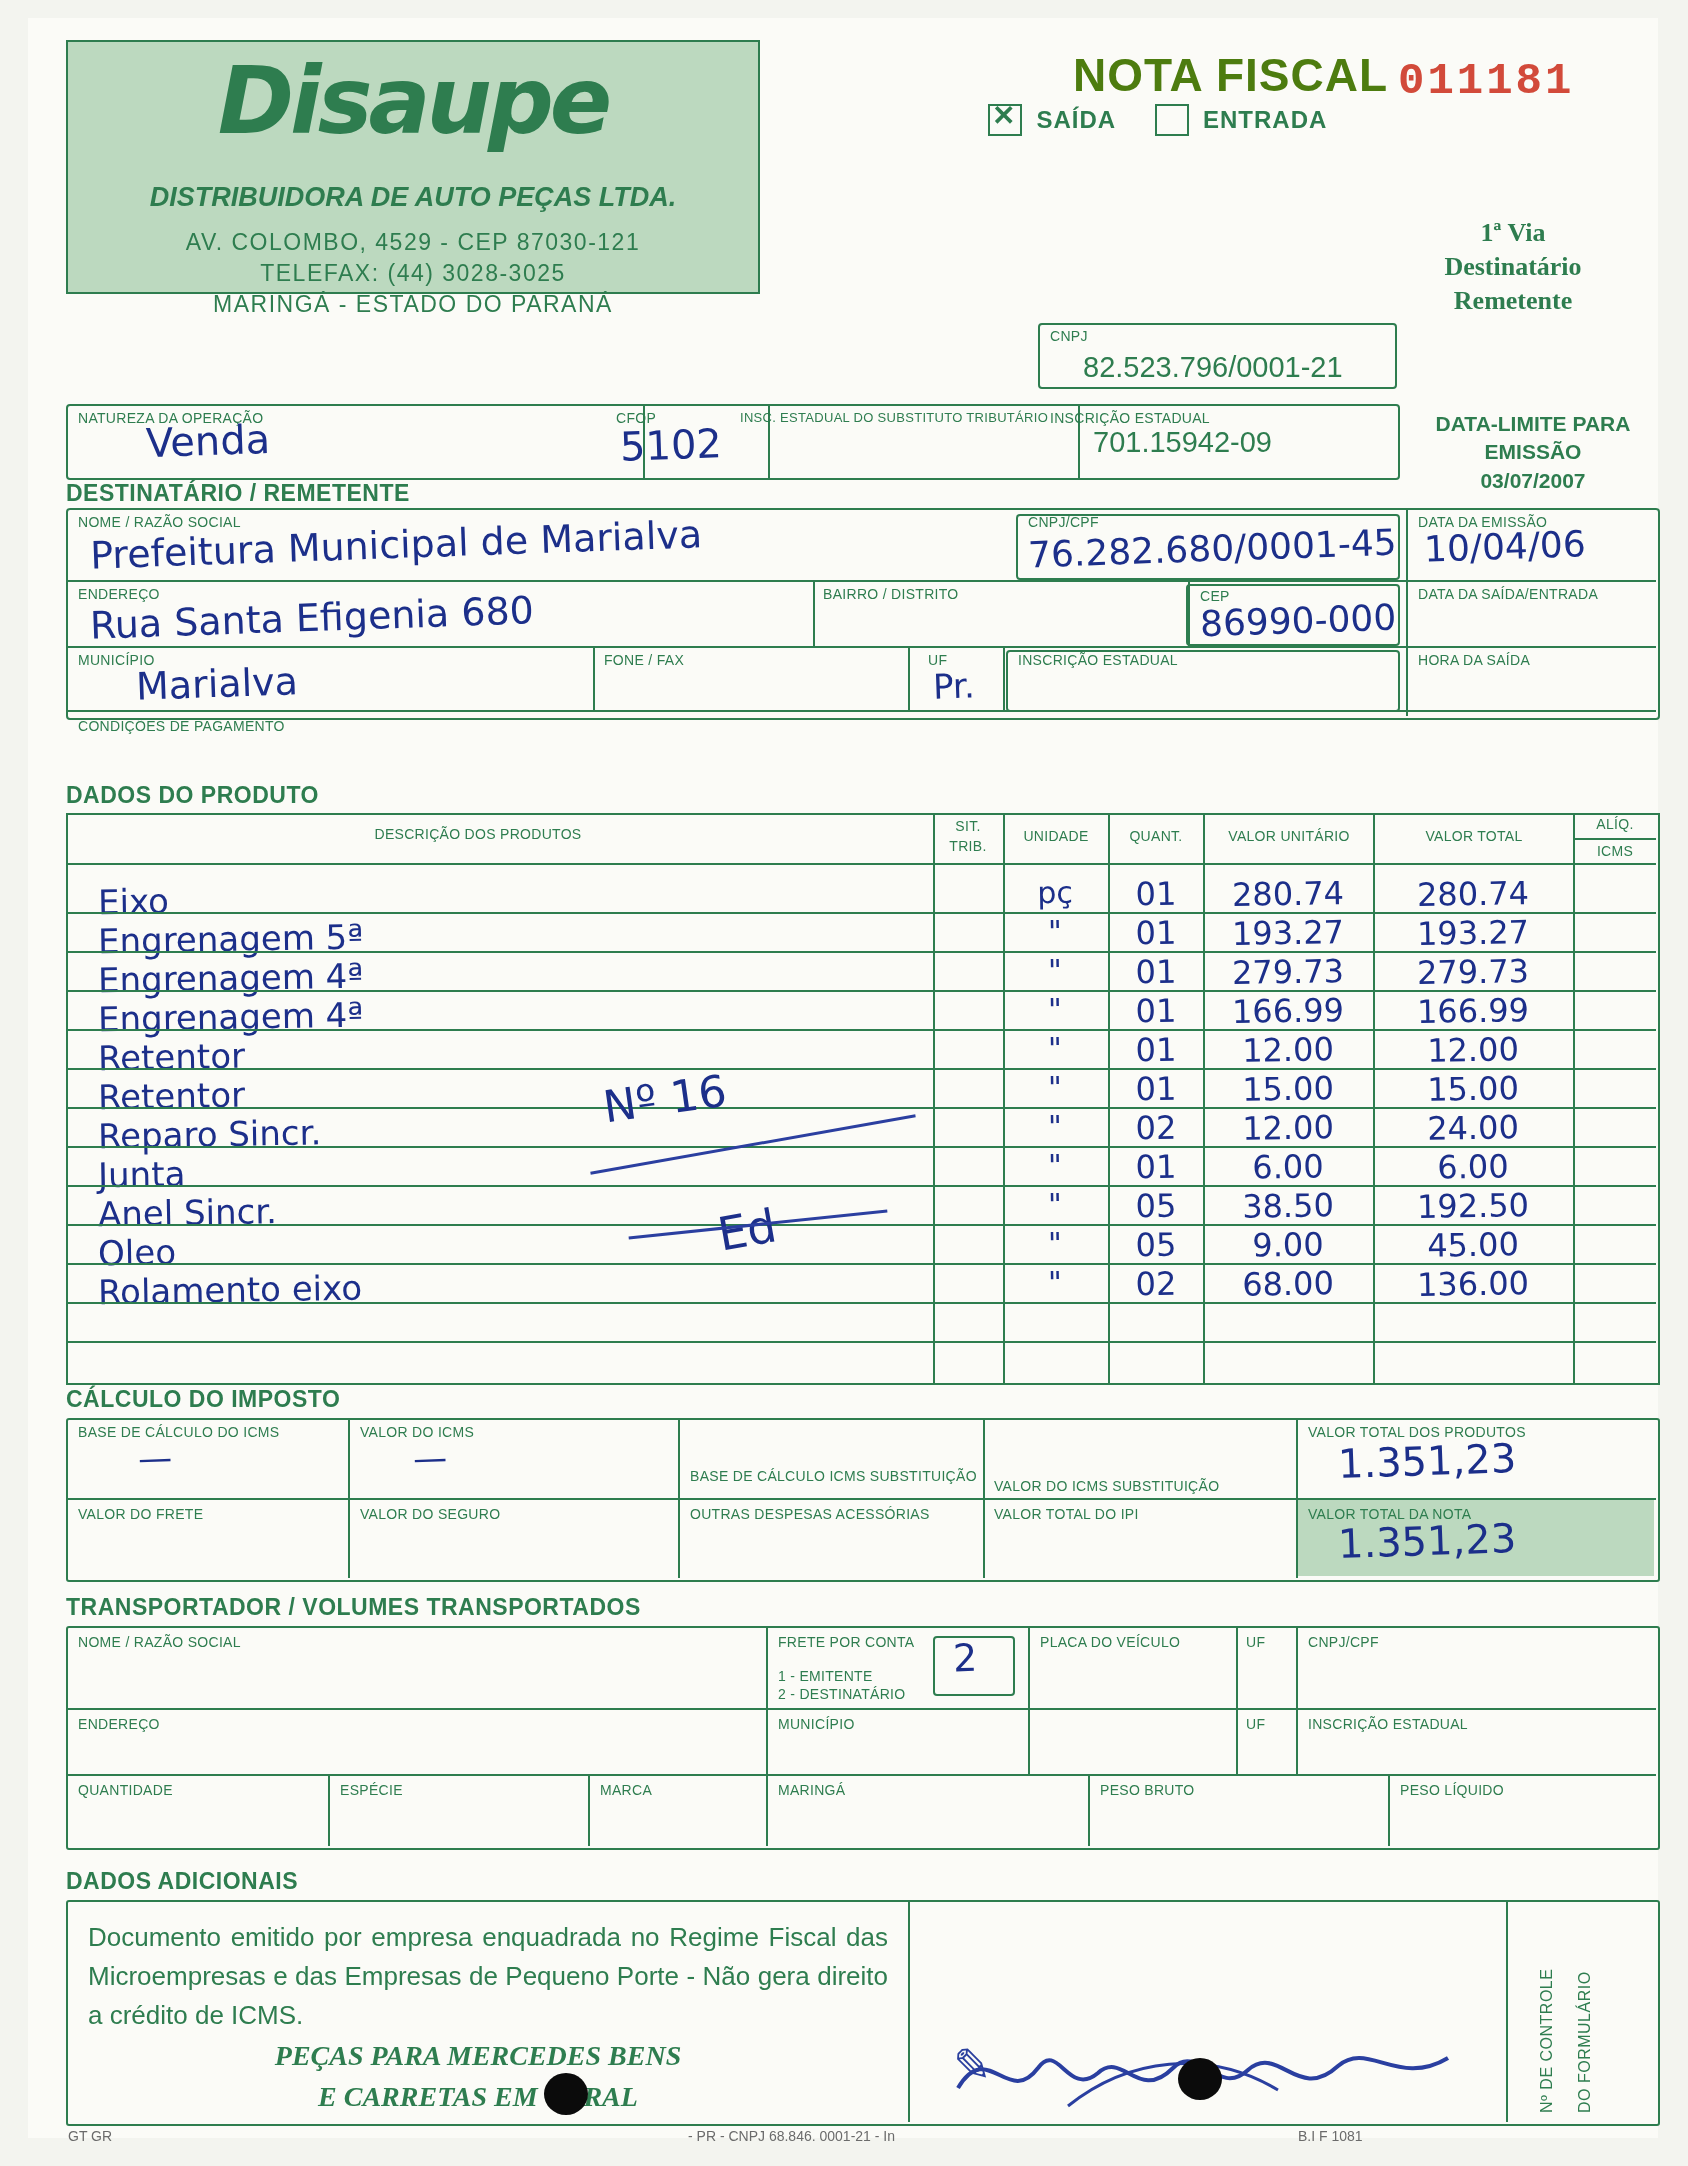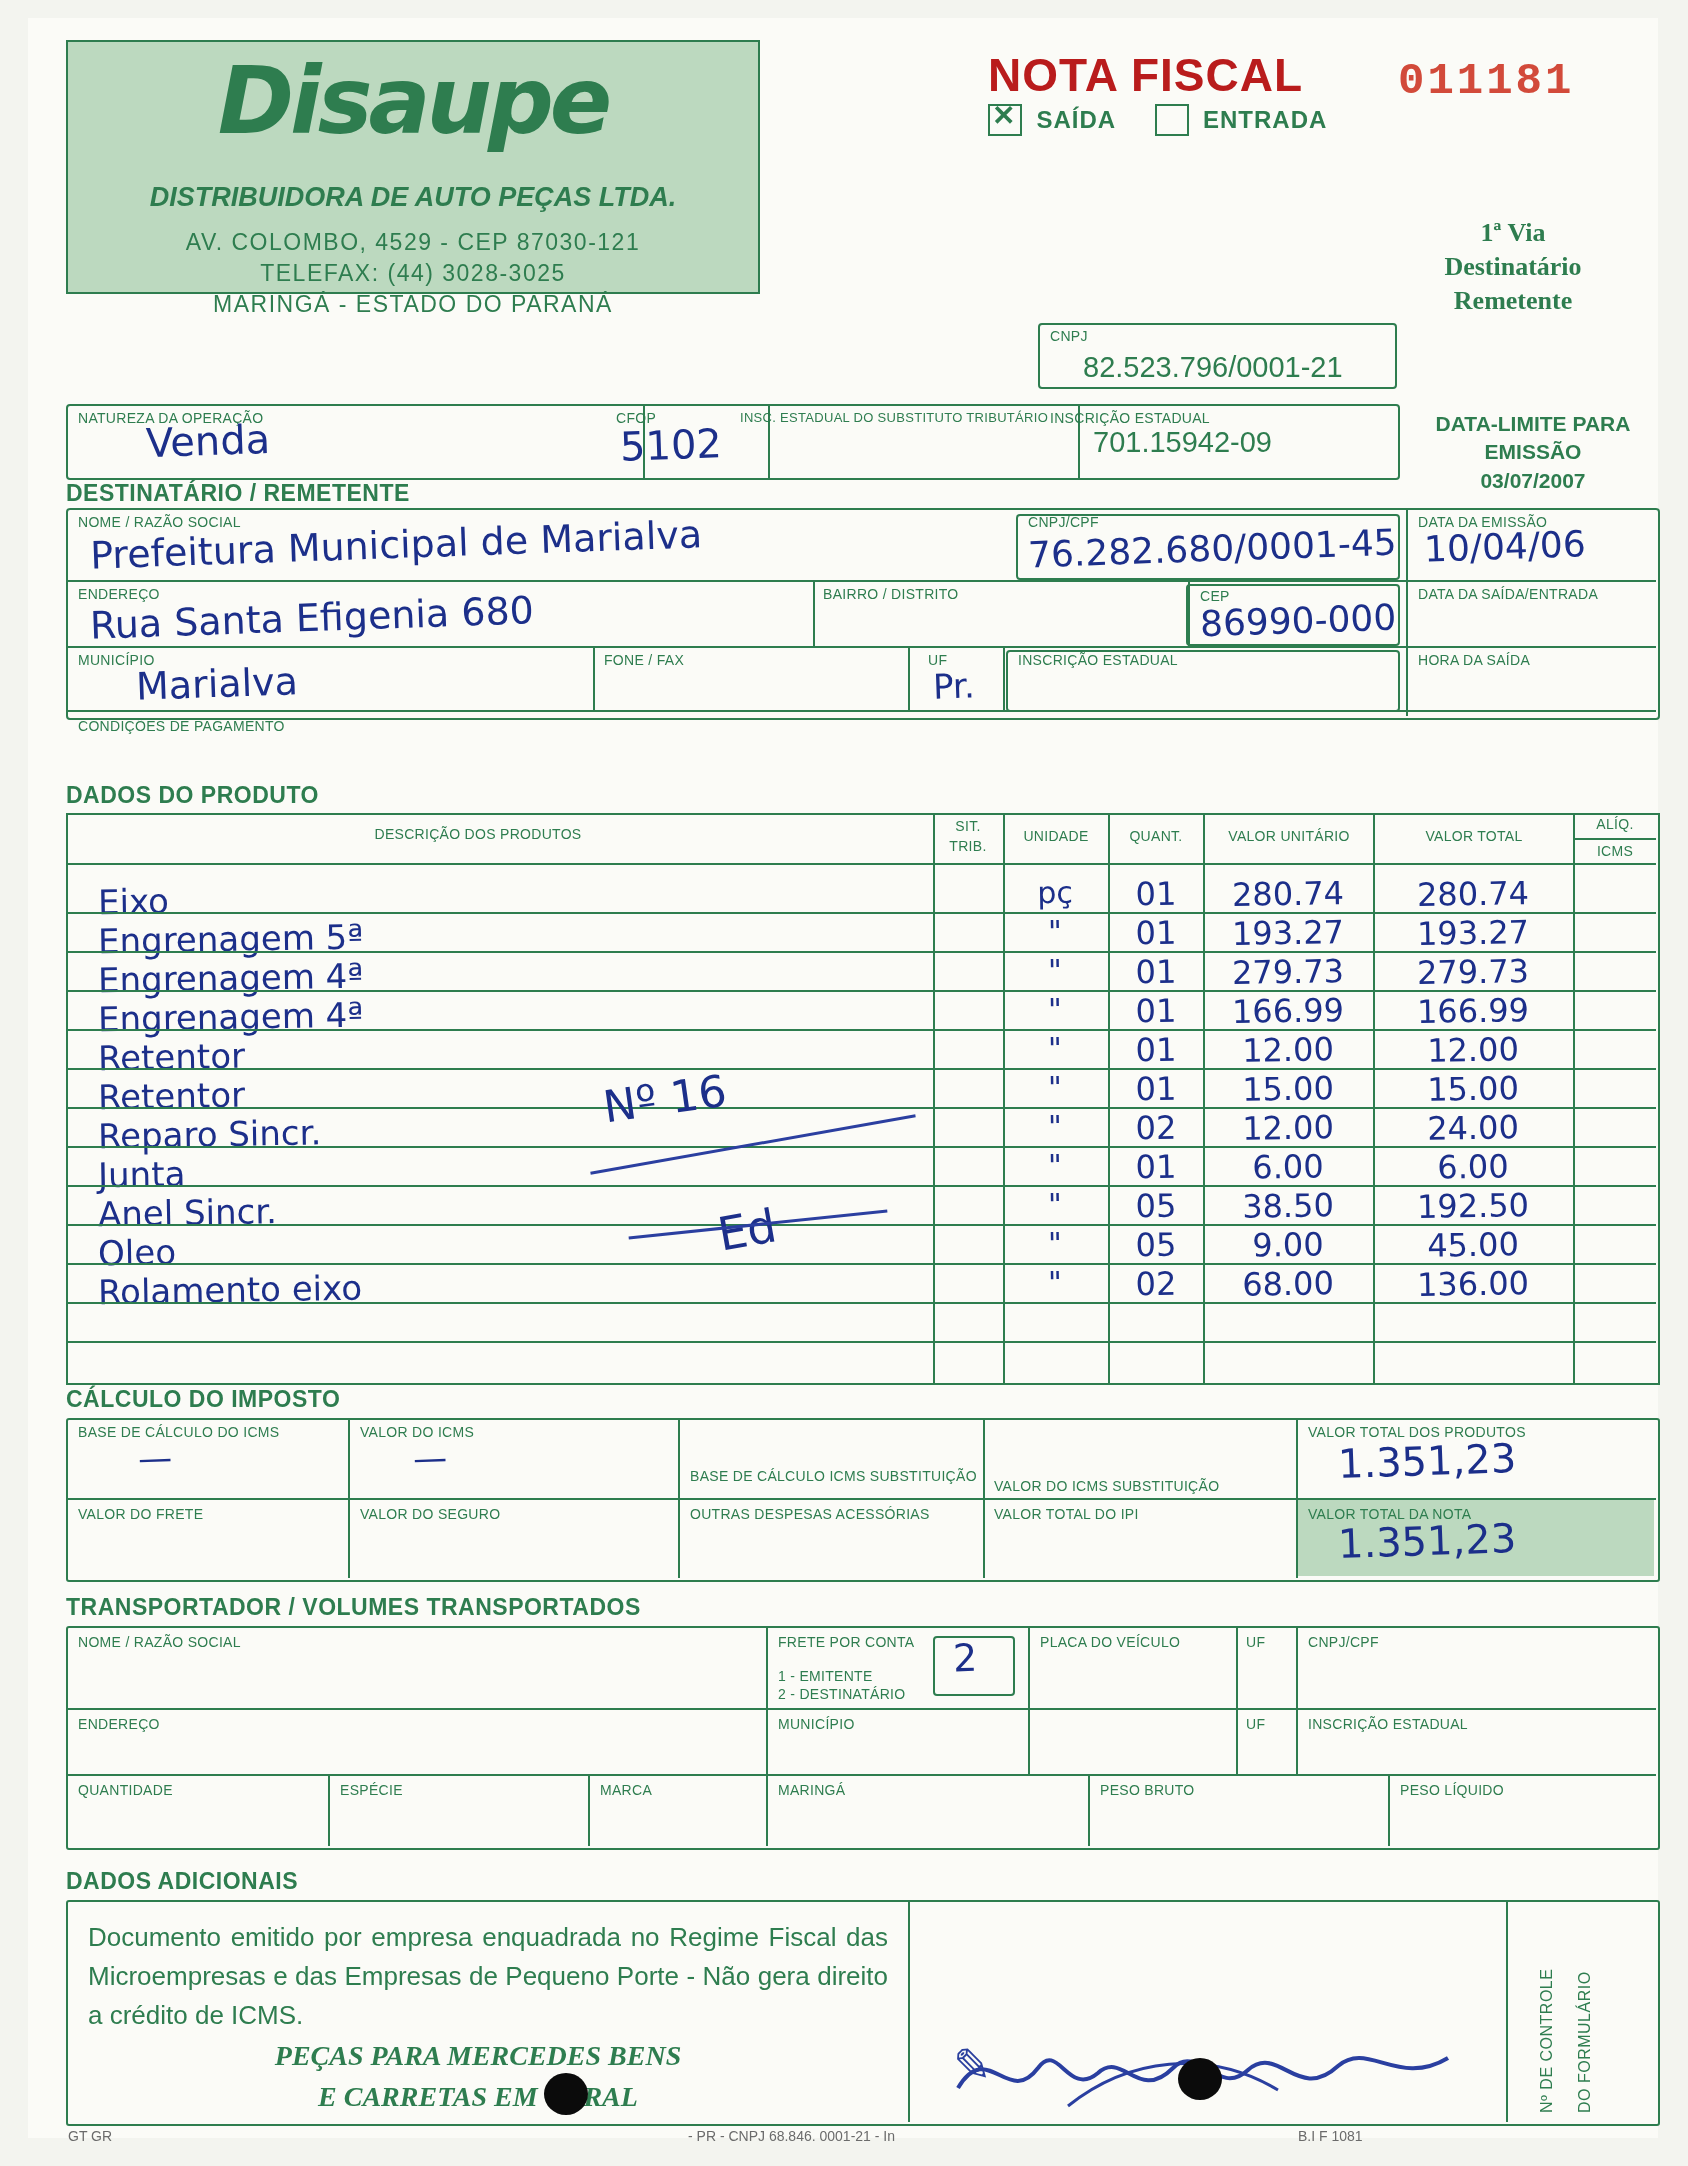--- a/index.html
+++ b/index.html
@@ -9,21 +9,21 @@
 
   
   :root{}
 
   
   .logobox{position:absolute;left:38px;top:22px;width:690px;height:250px;border:2px solid #2e7d4f;background:#bcd9bf;}
   .logoword{position:absolute;left:0;top:6px;width:690px;text-align:center;font-family:"DejaVu Sans",sans-serif;font-weight:bold;font-style:italic;font-size:92px;letter-spacing:-4px;color:#2e7d4f;}
   .logosub{position:absolute;left:0;top:140px;width:690px;text-align:center;font-weight:bold;font-style:italic;font-size:27px;color:#2e7d4f;}
   .logoaddr{position:absolute;left:0;top:185px;width:690px;text-align:center;font-size:23px;color:#2e7d4f;letter-spacing:1.5px;line-height:1.35;}
 
-  .nf-title{position:absolute;left:960px;top:30px;width:400px;text-align:left;font-size:46px;font-weight:bold;color:#b91c1c;letter-spacing:1px;}
+  .nf-title{position:absolute;left:960px;top:30px;width:400px;text-align:right;font-size:46px;font-weight:bold;color:#4d7c0f;letter-spacing:1px;}
   .nf-num{position:absolute;left:1370px;top:38px;width:250px;text-align:left;font-family:"Liberation Mono",monospace;font-size:44px;font-weight:bold;color:#d24a3a;letter-spacing:3px;}
   .chk-row{position:absolute;left:960px;top:86px;width:410px;height:40px;}
   .chkbox{display:inline-block;width:30px;height:28px;border:2px solid #2e7d4f;vertical-align:middle;position:relative;}
   .chkbox.x::before{content:"✕";position:absolute;left:2px;top:-7px;font-size:28px;color:#2e7d4f;font-weight:bold;}
   .chk-lbl{display:inline-block;vertical-align:middle;font-size:24px;font-weight:bold;color:#2e7d4f;margin-left:10px;margin-right:34px;letter-spacing:1px;}
   .via{position:absolute;left:1345px;top:198px;width:280px;text-align:center;font-family:"Liberation Serif",serif;font-weight:bold;font-size:26px;color:#2e7d4f;line-height:1.3;}
 
   .cnpj-box{position:absolute;left:1010px;top:305px;width:355px;height:62px;border:2px solid #2e7d4f;border-radius:4px;}
   .lbl{position:absolute;font-size:14px;color:#2e7d4f;letter-spacing:0.3px;}
   .val-print{position:absolute;font-size:29px;color:#2e7d4f;}

